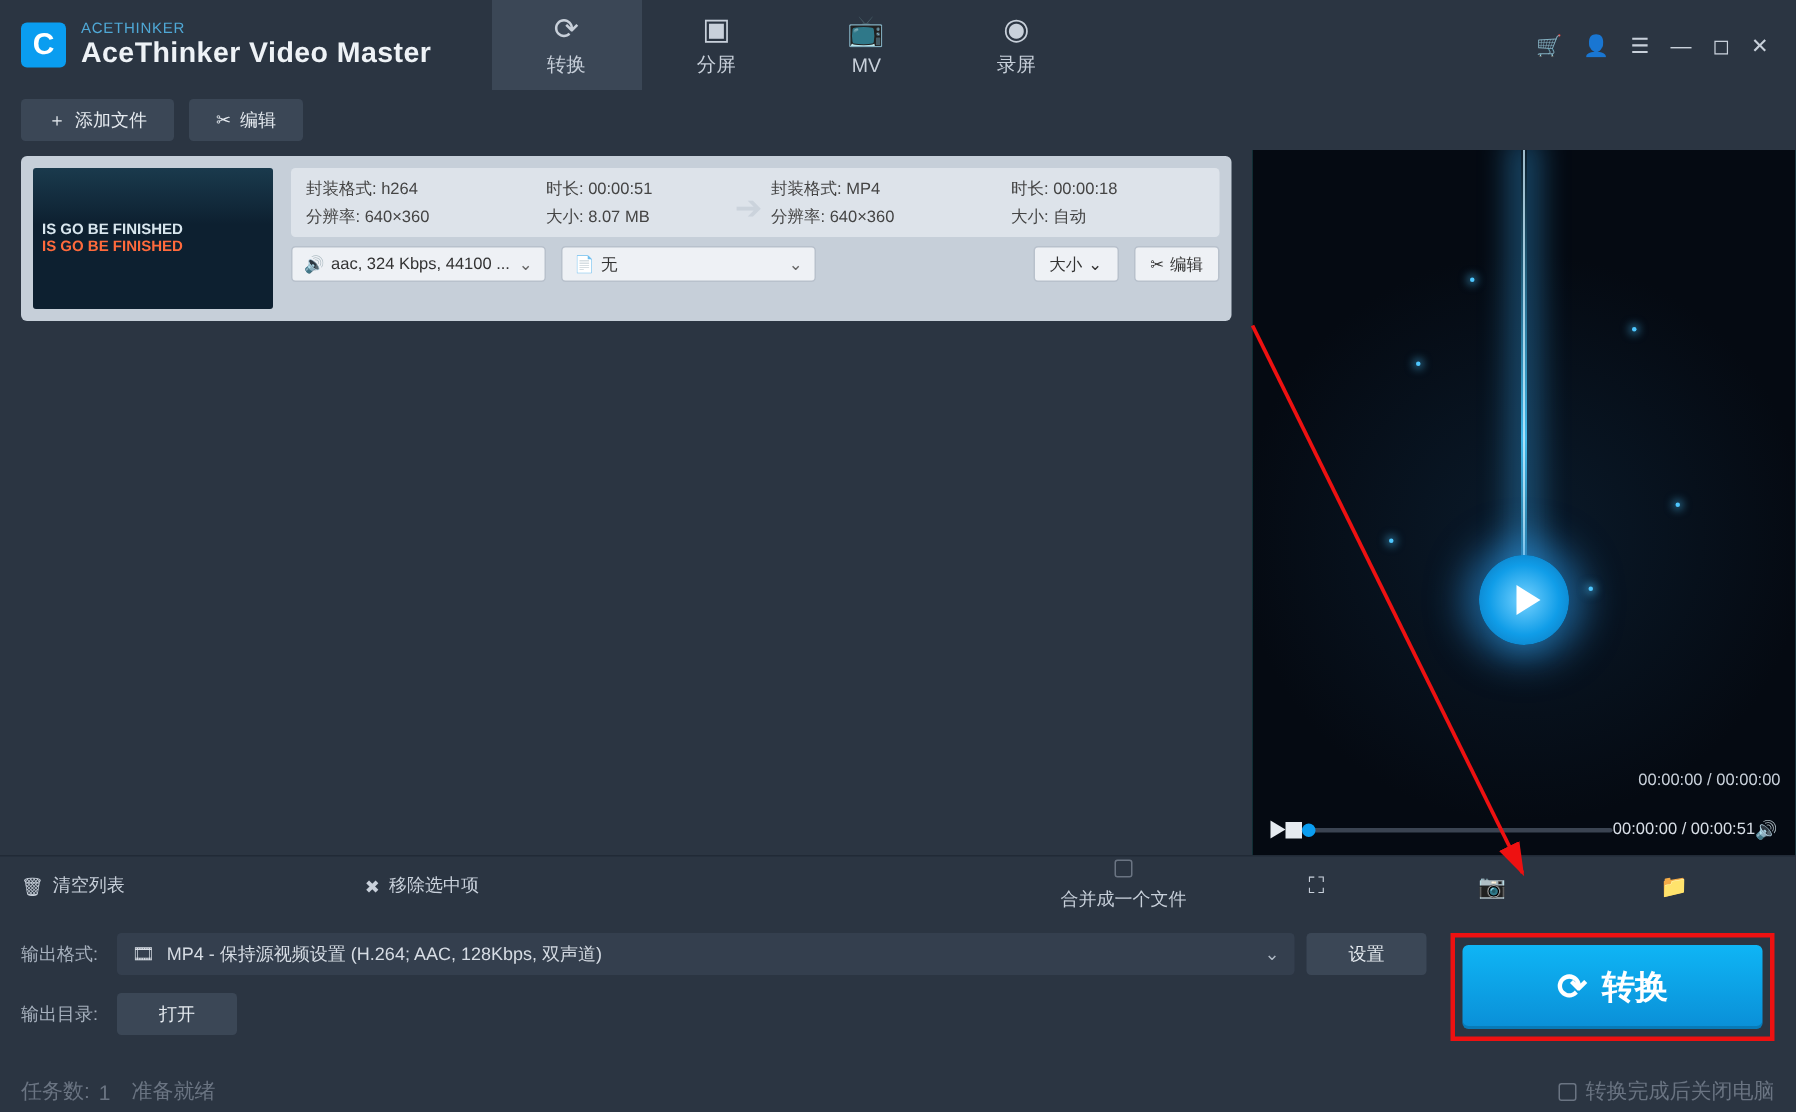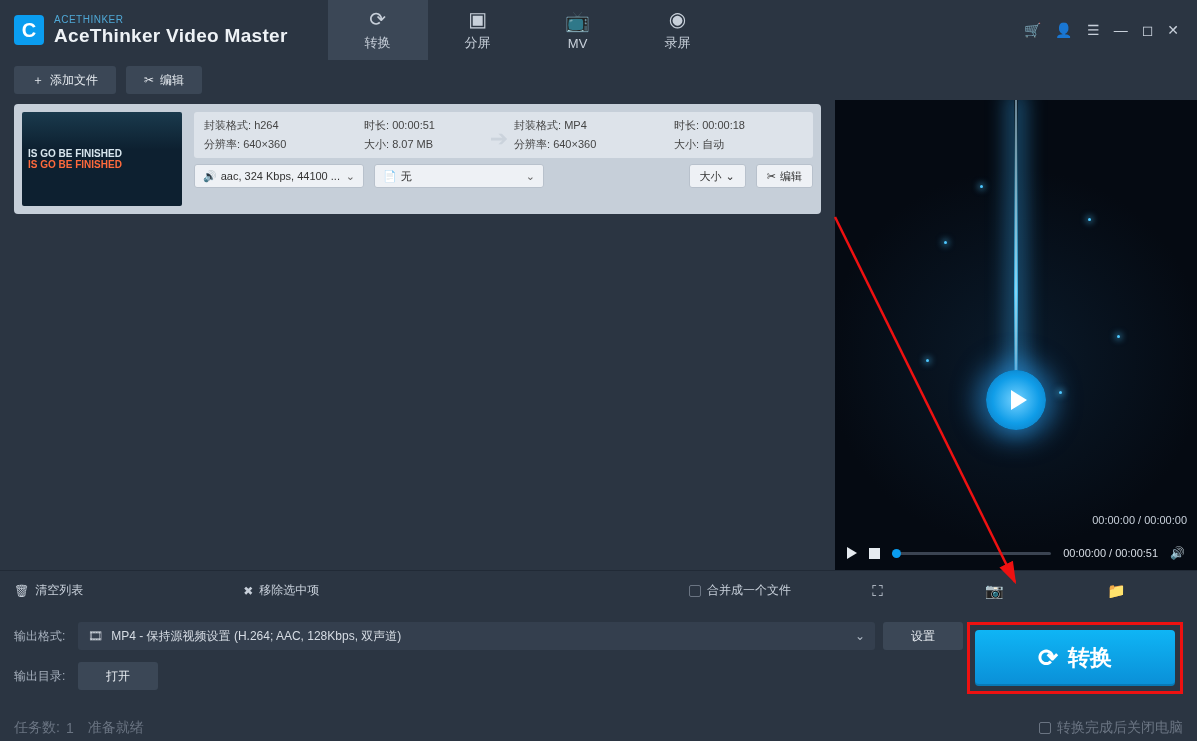--- a/index.html
+++ b/index.html
@@ -50,37 +50,37 @@
 .card-controls .spacer { flex: 1; }
 .smallbtn { background: #eef1f5; border: 1px solid #b8c1cc; border-radius: 3px; height: 24px; padding: 0 10px; display: flex; align-items: center; gap: 4px; font-size: 11px; color: #333; cursor: pointer; }
 
 
 .preview-canvas { flex:1; position:relative; overflow:hidden; background:radial-gradient(circle at 50% 55%, #0a1a2a 0%, #050a12 60%); }
 .beam { position:absolute; left:50%; top:0; transform:translateX(-50%); width:4px; height:320px; background:linear-gradient(180deg, rgba(70,200,255,0.1), rgba(70,200,255,0.9) 60%, rgba(70,200,255,0.3)); box-shadow:0 0 20px 8px rgba(60,180,255,0.4); }
 .beam-core { position:absolute; left:50%; top:0; transform:translateX(-50%); width:1px; height:320px; background:#cdefff; }
 .orb { position:absolute; left:50%; top:300px; transform:translate(-50%,-50%); width:60px; height:60px; border-radius:50%; background:radial-gradient(circle,#75d2ff 0%,#109de8 55%,#0a6db0 100%); box-shadow:0 0 25px 10px rgba(50,170,255,0.5); display:flex; align-items:center; justify-content:center; }
 .orb::after{content:"";width:0;height:0;border-left:16px solid #fff;border-top:10px solid transparent;border-bottom:10px solid transparent;margin-left:5px;}
 .dot { position:absolute; width:3px;height:3px;background:#4ec7ff;border-radius:50%;box-shadow:0 0 6px 2px rgba(78,199,255,0.5); }
-.preview-controls { height:34px; display:flex; align-items:center; gap:12px; padding:0 12px; color:#d8dee6; position:absolute; bottom:0; left:0; right:0;justify-content:flex-end; }
+.preview-controls { height:34px; display:flex; align-items:center; padding:0 12px; color:#d8dee6; position:absolute; bottom:0; left:0; right:0;justify-content:flex-end; }
 .pc-play { width:0;height:0;border-left:10px solid #e6ebf0;border-top:6px solid transparent;border-bottom:6px solid transparent; cursor:pointer; }
 .pc-stop { width:11px;height:11px;background:#e6ebf0;cursor:pointer; }
 .pc-track { flex:1; height:3px; background:#3b4452; border-radius:2px; position:relative; }
 .pc-track::before{content:"";position:absolute;left:0;top:-3px;width:9px;height:9px;background:#0a9df0;border-radius:50%;}
 .pc-vol { cursor:pointer; }
 
 
 .action-row { height:40px; display:flex; align-items:center; padding:0 14px; gap:20px; border-top:1px solid #212a36; font-size:12px; }
 .action-link { display:flex; align-items:center; gap:6px; cursor:pointer; color:#c8d0da; }
-.merge-check { margin-left:auto; display:flex; align-items:center; gap:6px; }
+.merge-check { margin-left:auto; display:flex; align-items:center; gap:6px;flex-direction:column; }
 .checkbox { width:12px;height:12px;border:1px solid #6a7482;border-radius:2px; }
 .right-actions { width:362px; display:flex; justify-content:space-around; padding-right:6px; }
 .right-actions .ra { cursor:pointer; font-size:15px; color:#c8d0da; }
 
 
-.bottom-block { padding: 12px 14px 0 14px; display:flex; gap:4px; position:relative; }
+.bottom-block { padding: 12px 14px 0 14px; display:flex; gap:16px; position:relative; }
 .bottom-left { flex:1; display:flex; flex-direction:column; gap:12px; }
 .form-row { display:flex; align-items:center; gap:8px; }
 .form-label { width:56px; color:#a6b0bd; font-size:12px; }
 .form-input { flex:1; height:28px; background:#343f4e; border-radius:3px; display:flex; align-items:center; padding:0 10px; color:#d6dce4; font-size:12px; }
 .form-input .tail-icon { margin-left:auto; color:#aeb8c4; cursor:pointer; }
 .sidebtn { width:80px; height:28px; background:#3b4756; border-radius:3px; display:flex; align-items:center; justify-content:center; color:#e6ebf0; font-size:12px; cursor:pointer; }
 
 .convert-wrap { width:216px; height:72px; border:3px solid #e11; display:flex; align-items:center; justify-content:center; }
 .convert-btn { width:200px; height:56px; background:linear-gradient(180deg,#0fb5f5,#0a8fd7); border-radius:4px; display:flex; align-items:center; justify-content:center; gap:10px; color:#fff; font-size:22px; font-weight:bold; cursor:pointer; box-shadow:inset 0 -2px 0 rgba(0,0,0,0.15); }
 

